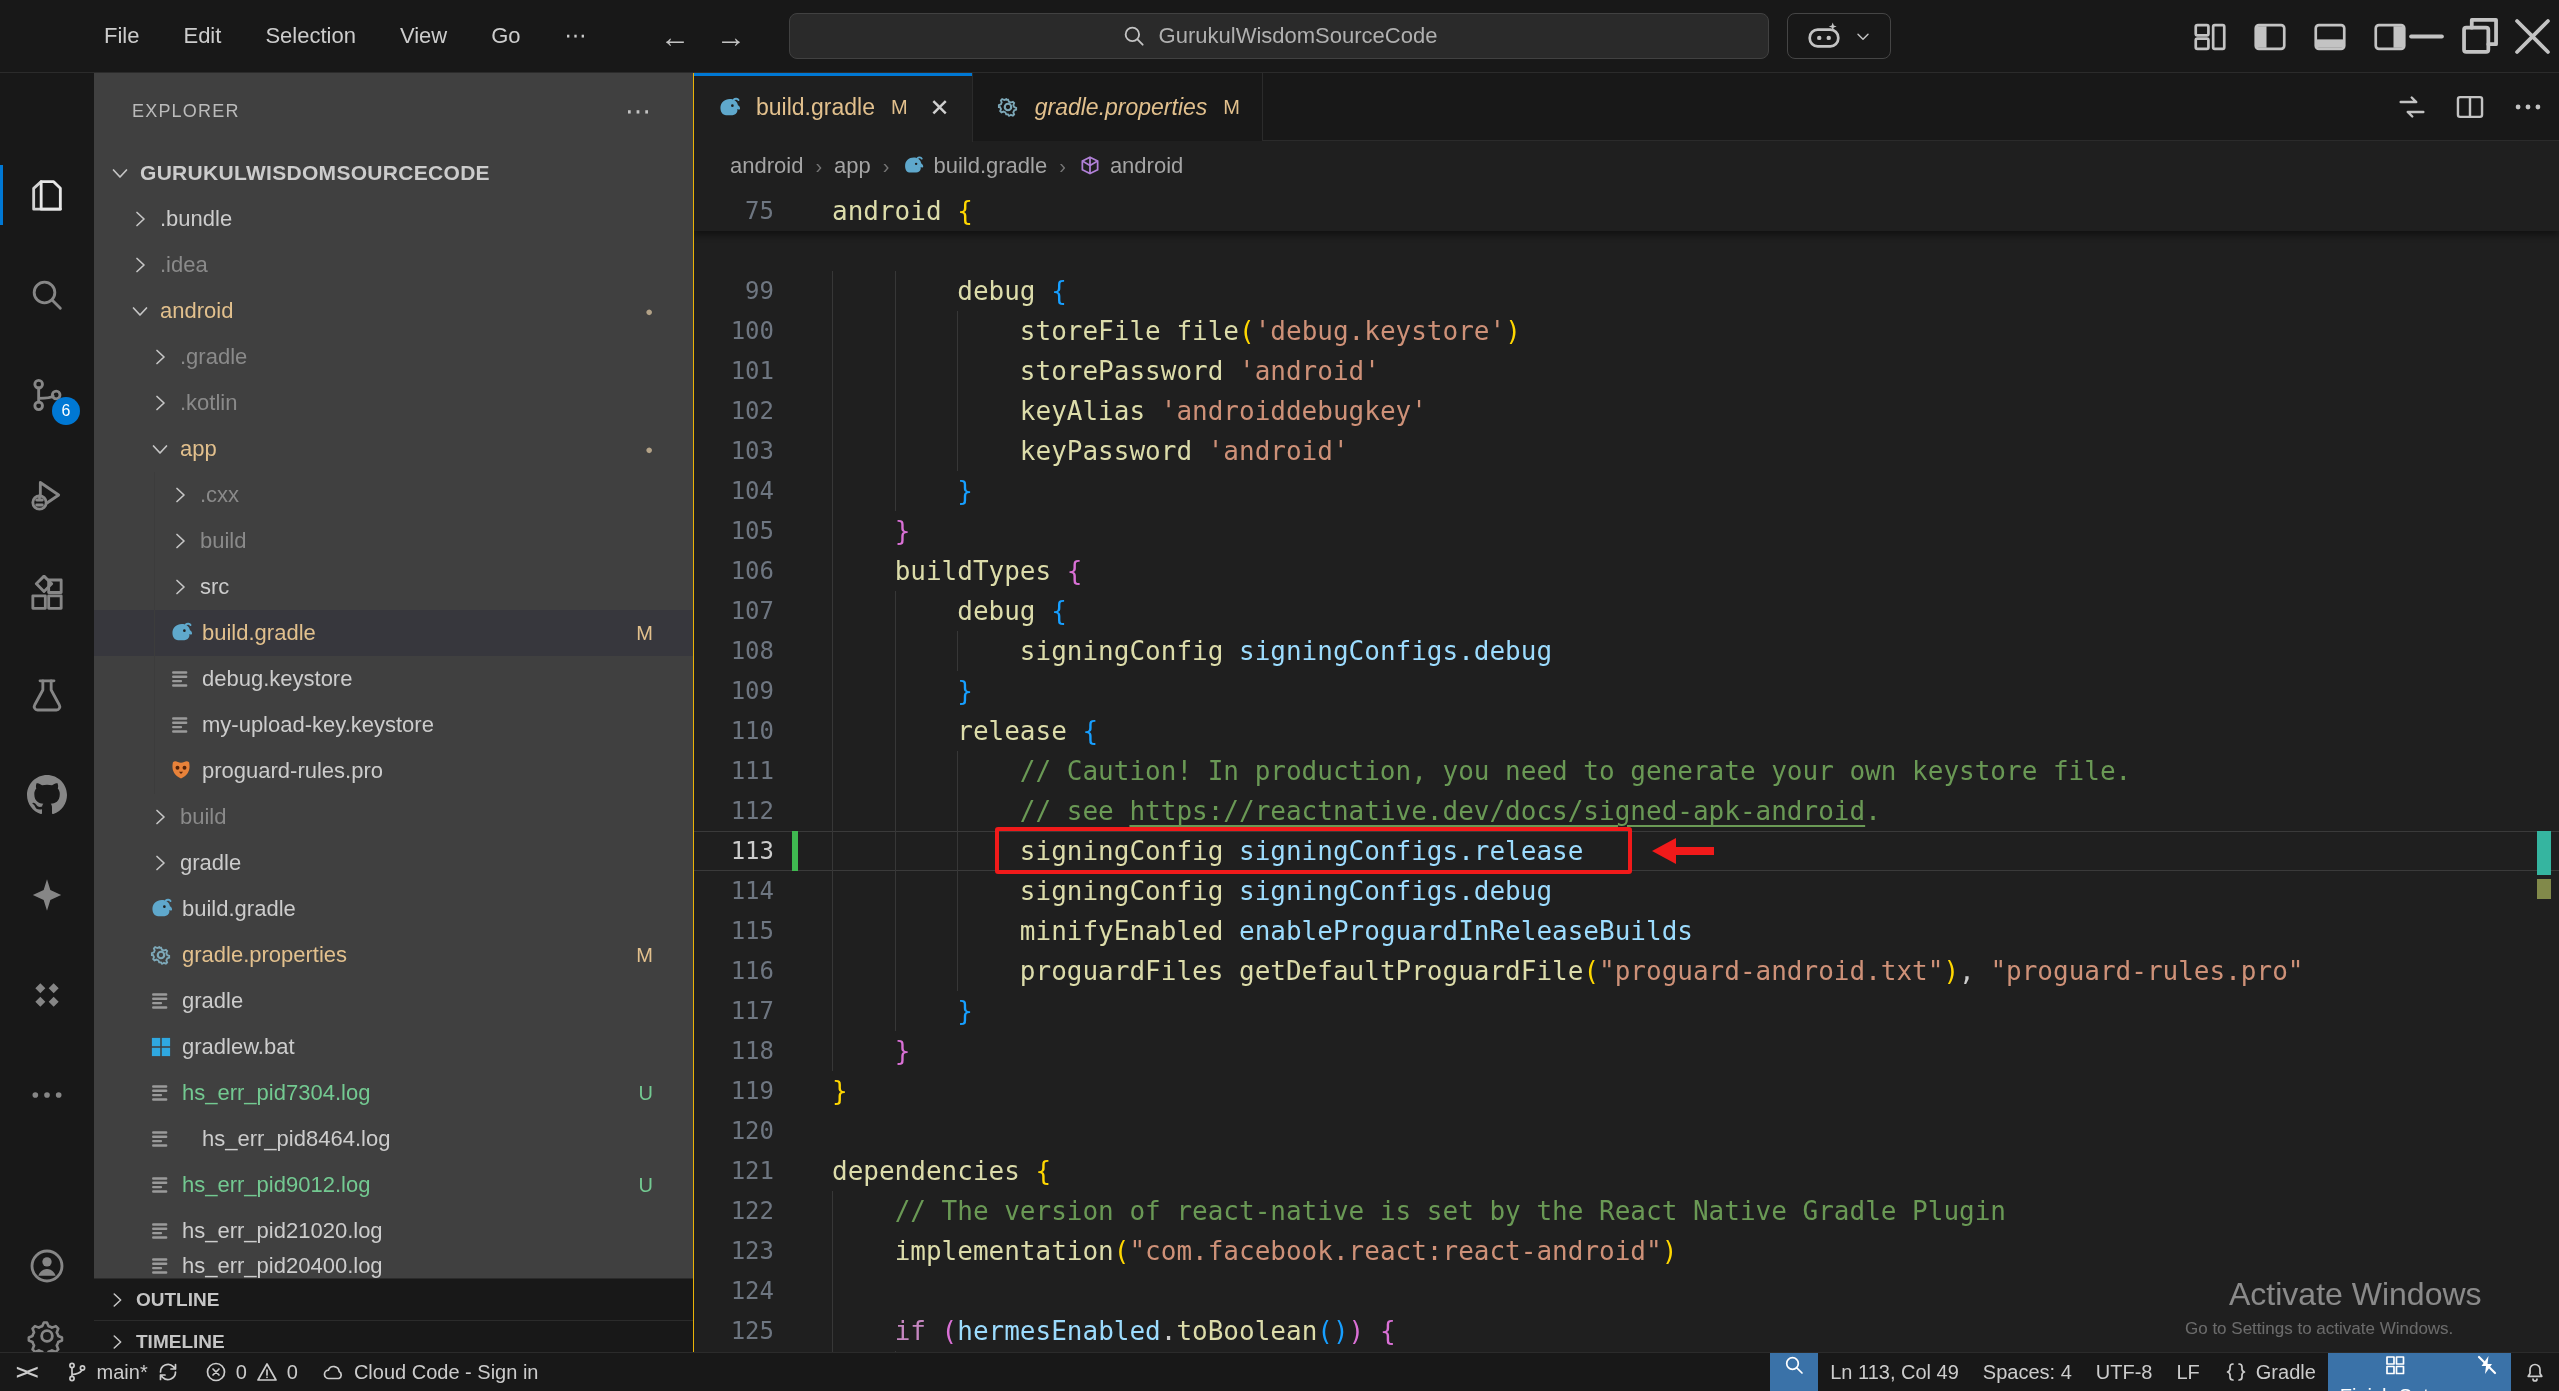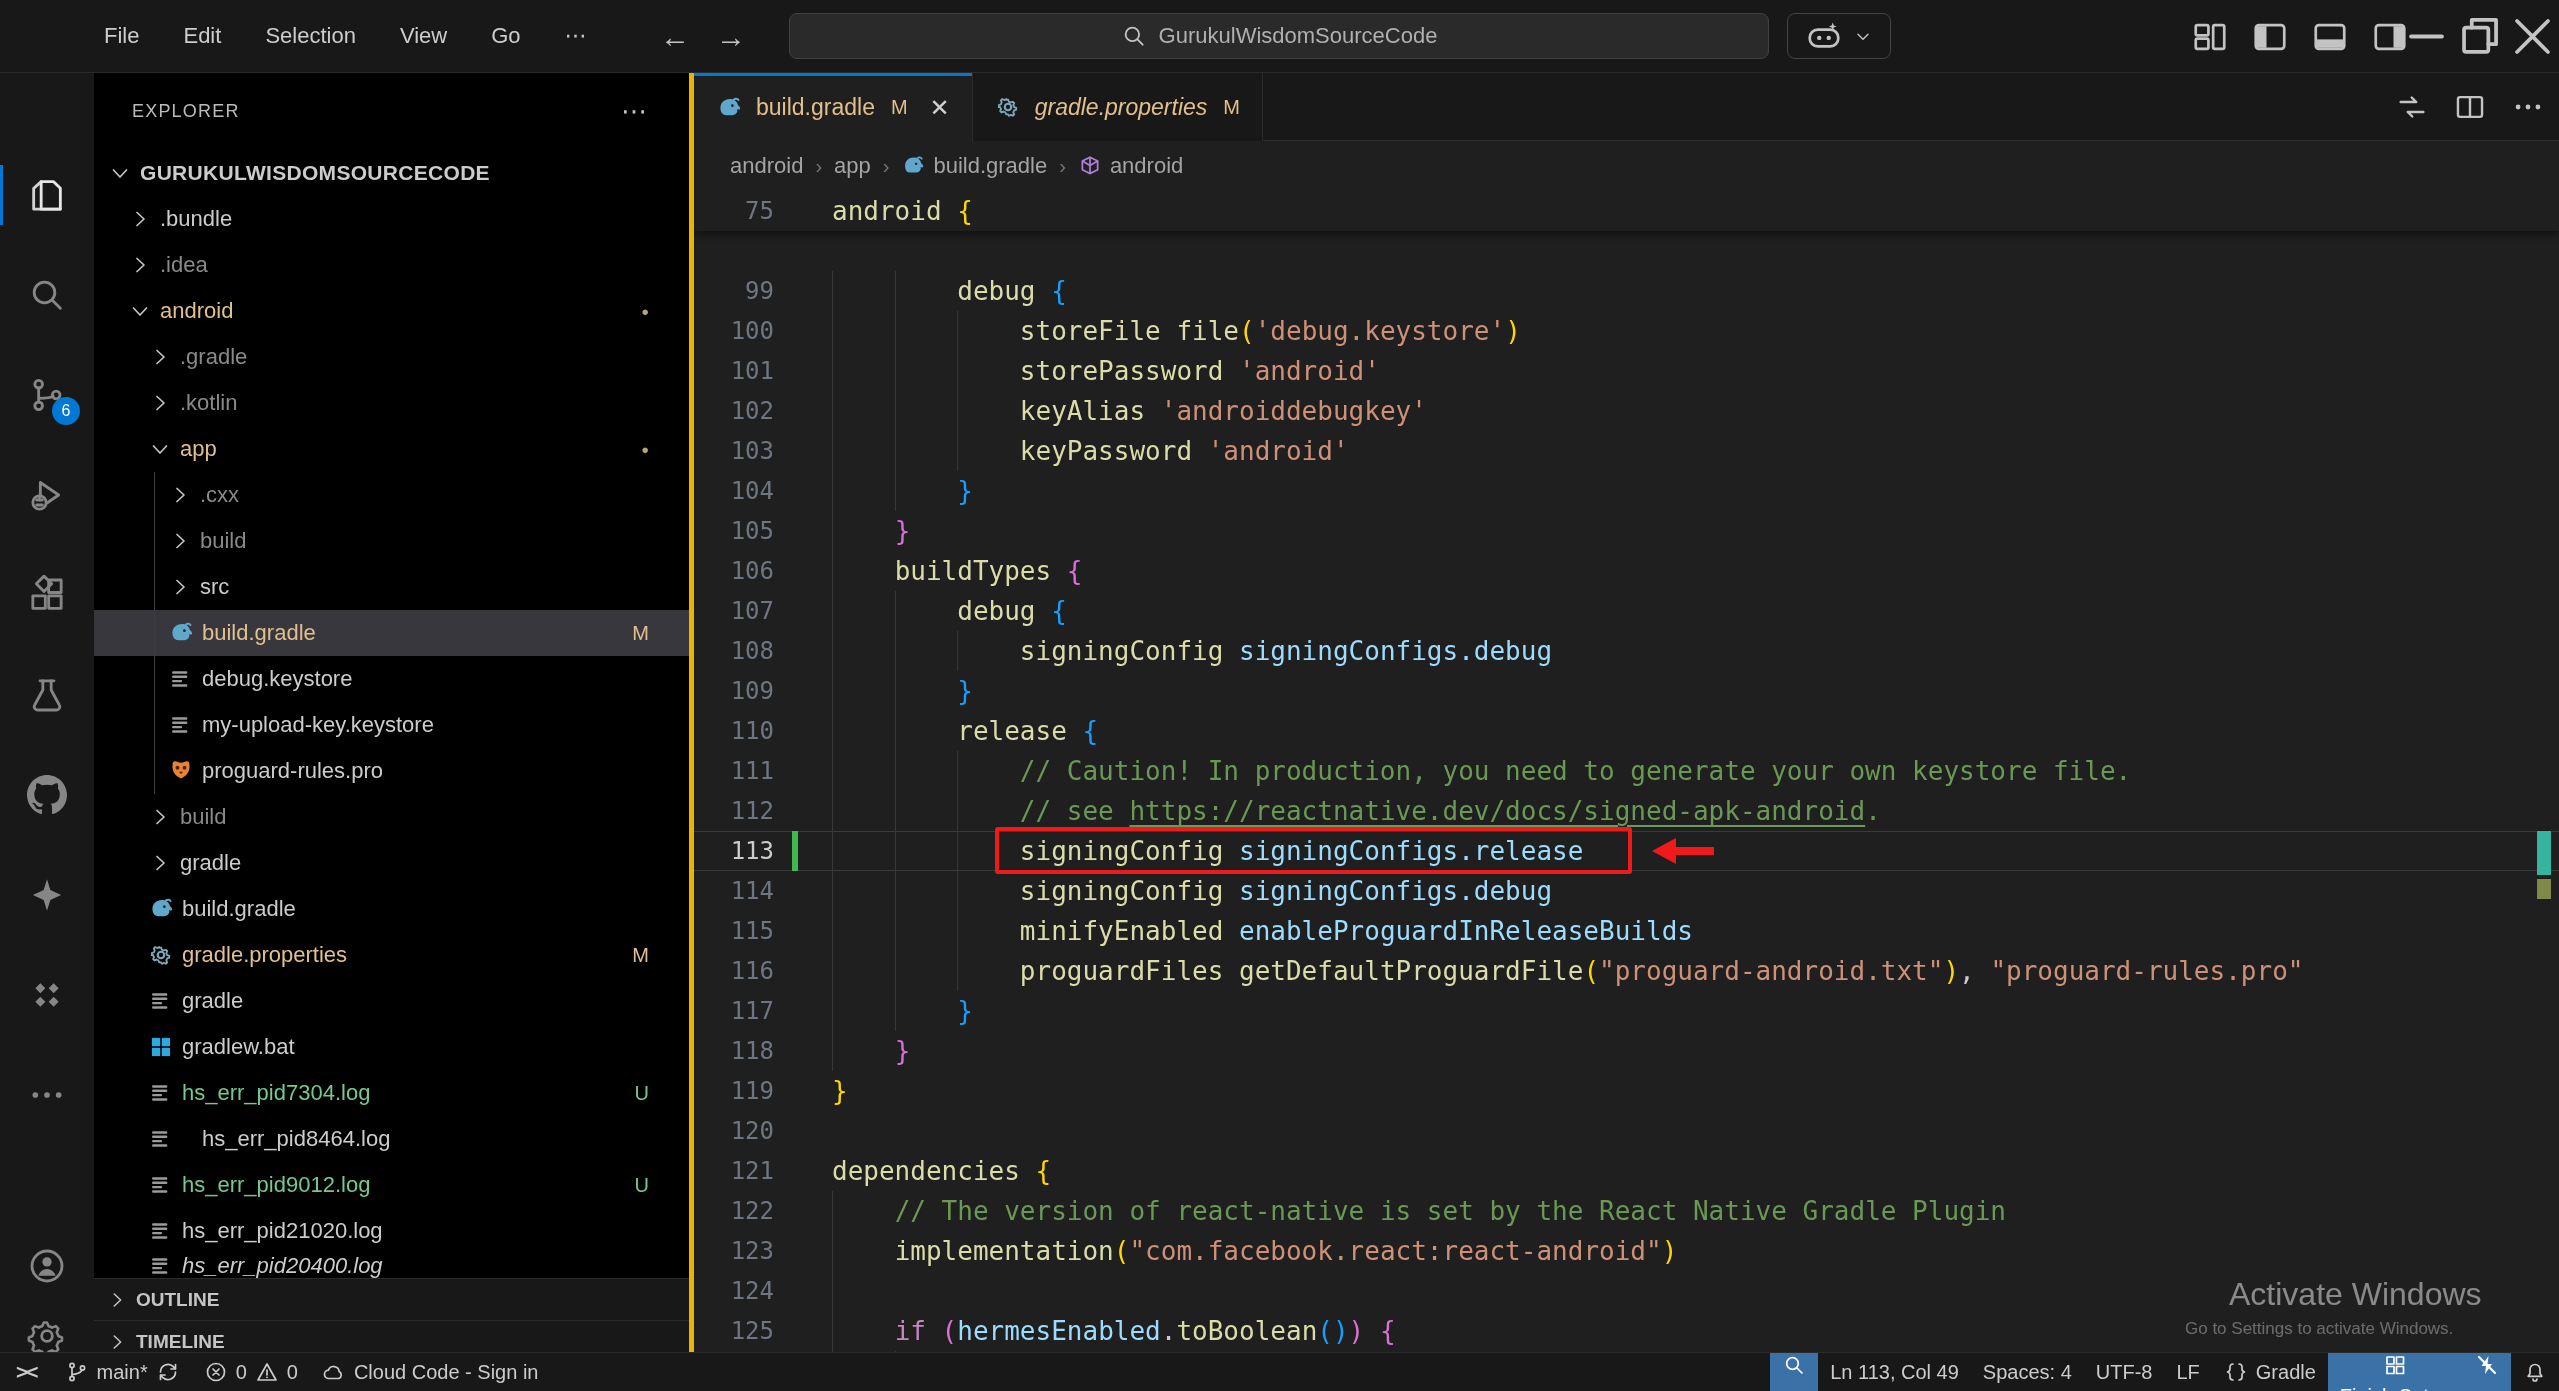--- a/index.html
+++ b/index.html
@@ -26,21 +26,21 @@
 
   
   .main { display:flex; height:1279px; }
   .activitybar { width:94px; background:#181818; position:relative; }
   .act-item { position:absolute; left:0; width:94px; height:76px; display:flex; align-items:center; justify-content:center; color:#868686; }
   .act-item.active { color:#e7e7e7; }
   .act-item.active::before { content:""; position:absolute; left:0; top:8px; bottom:8px; width:3px; background:#0078d4; }
   .act-badge { position:absolute; right:14px; bottom:8px; min-width:28px; height:28px; border-radius:14px;
     background:#0078d4; color:#fff; font-size:16px; display:flex; align-items:center; justify-content:center; }
 
-  .sidebar { width:600px; background:#000000; border-right:5px solid #eab308; position:relative; overflow:hidden; }
+  .sidebar { width:600px; background:#404040; border-right:1px solid #eab308; position:relative; overflow:hidden; }
   .sb-header { position:absolute; top:0; left:0; right:0; height:77px; display:flex; align-items:center; }
   .sb-title { margin-left:38px; font-size:18px; letter-spacing:1.2px; color:#bbbbbb; }
   .sb-more { position:absolute; right:40px; font-size:26px; color:#c3c3c3; letter-spacing:2px; }
   .tree-row { position:absolute; left:0; right:0; height:46px; display:flex; align-items:center; font-size:22px; overflow:hidden; }
   .tree-row.selected { background:#37373d; }
   .tree-row.root .lbl { font-weight:bold; font-size:21px; color:#e7e7e7; letter-spacing:.3px; }
   .tree-row .chev { width:24px; height:24px; flex:0 0 24px; display:flex; align-items:center; justify-content:center; color:#c5c5c5; }
   .tree-row .ficon { width:26px; height:26px; flex:0 0 26px; display:flex; align-items:center; justify-content:center; font-size:22px; }
   .tree-row .lbl { margin-left:8px; white-space:nowrap; }
   .tree-row .badge { position:absolute; right:40px; font-size:20px; }
@@ -501,21 +501,21 @@
         </div>
         <div class="tree-row" style="top: 1135px;">
           <div style="width: 54px; flex: 0 0 auto;"></div>
           <div class="ficon">
             <svg width="100%" height="100%" viewBox="0 0 20 20" stroke="#9a9a9a" stroke-width="1.8" stroke-linecap="round">
               <path d="M4 5h10M4 8.3h10M4 11.6h6M4 15h10"></path>
             </svg>
           </div>
           <div class="lbl" style="color: rgb(204, 204, 204);">hs_err_pid21020.log</div>
         </div>
-        <div class="tree-row" style="top: 1181px; height: 24px; font-style: italic;">
+        <div class="tree-row" style="top: 1181px; height: 24px;">
           <div style="width: 54px; flex: 0 0 auto;"></div>
           <div class="ficon">
             <svg width="100%" height="100%" viewBox="0 0 20 20" stroke="#9a9a9a" stroke-width="1.8" stroke-linecap="round">
               <path d="M4 5h10M4 8.3h10M4 11.6h6M4 15h10"></path>
             </svg>
           </div>
           <div class="lbl" style="color: rgb(204, 204, 204);">hs_err_pid20400.log</div>
         </div>
         <div class="tree-guide" style="left: 60px; top: 399px; height: 322px;"></div>
         <div class="sb-section" style="top: 1205px;">

